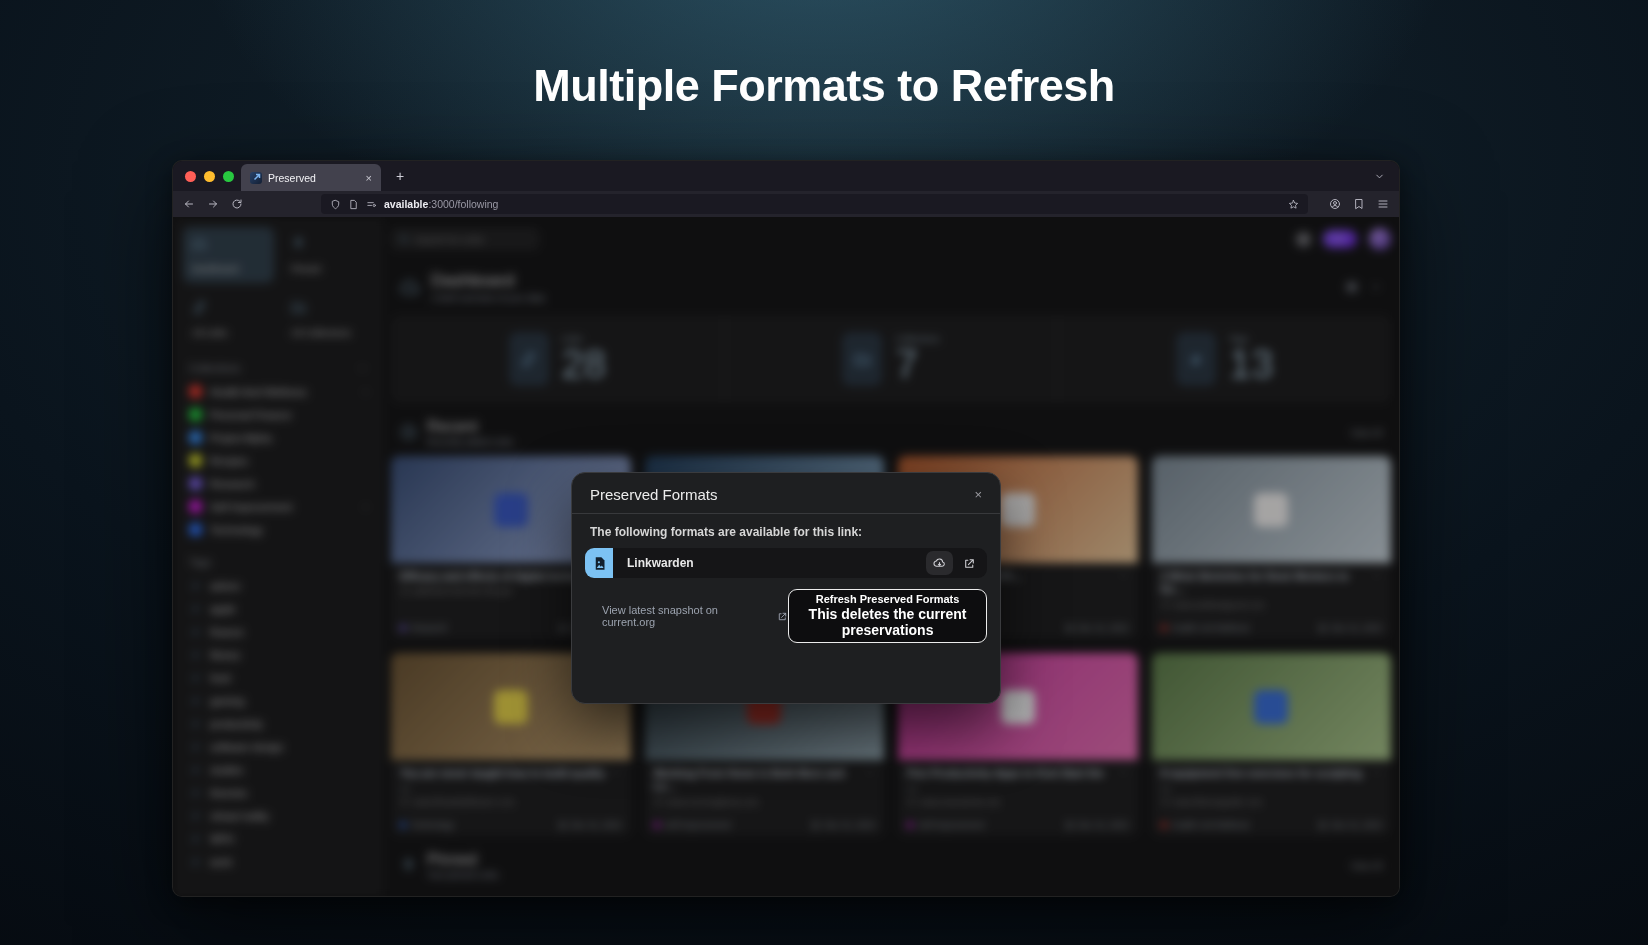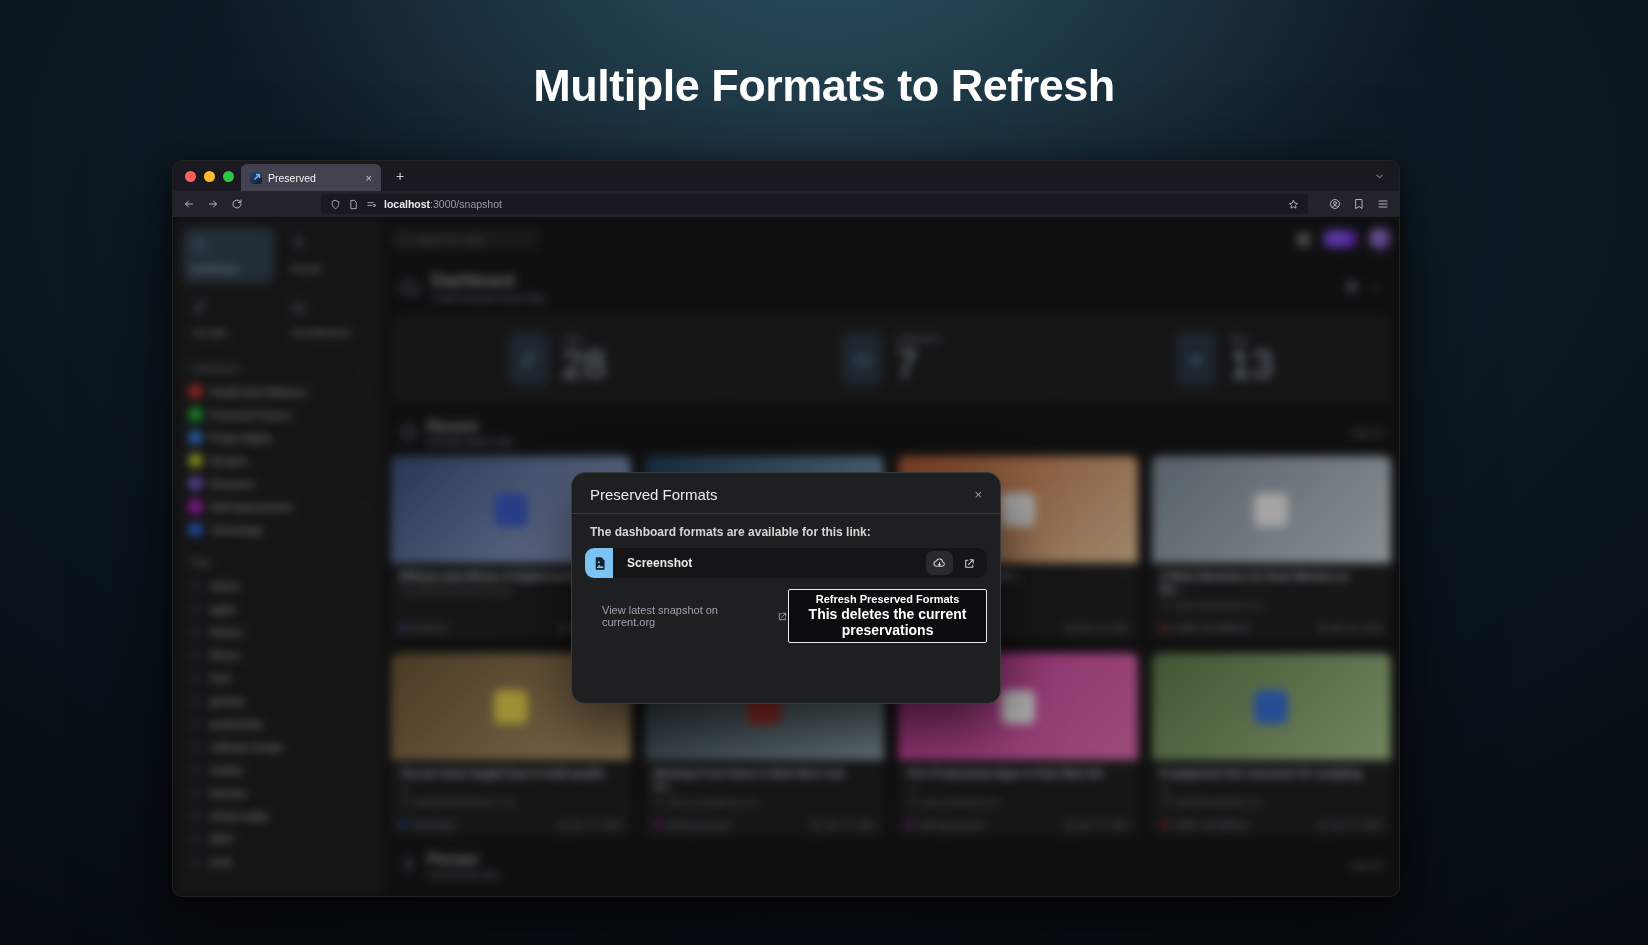--- a/index.html
+++ b/index.html
@@ -124,21 +124,21 @@
   .format-icon { width:28px; height:100%; background:#7cc2f3; color:#12202e; display:flex; align-items:center;
     justify-content:center; font-size:15px; flex:none; }
   .format-label { margin-left:14px; font-size:12px; font-weight:600; color:#e8e8e8; }
   .format-actions { margin-left:auto; margin-right:5px; display:flex; align-items:center; gap:3px; }
   .action-btn { width:27px; height:24px; border-radius:7px; background:#2a2a2d; color:#cfcfd4; display:flex;
     align-items:center; justify-content:center; font-size:13px; }
   .action-open { width:26px; height:24px; color:#cfcfd4; display:flex; align-items:center; justify-content:center; font-size:13px; }
   .modal-foot { margin-top:11px; display:flex; align-items:center; justify-content:space-between; }
   .archive-link { margin-left:17px; display:flex; align-items:center; gap:6px; font-size:11px; color:#9ca3af; }
   .archive-link .ic { font-size:11px; }
-  .refresh-btn { width:202px; min-height:30px; background:#0d0d0f; border:1px solid #ececec; border-radius:2px;
+  .refresh-btn { width:202px; min-height:30px; background:#0d0d0f; border:1px solid #ececec; border-radius:9px;
     padding:3px 6px; text-align:center; color:#ffffff; }
   .refresh-title { font-size:11px; font-weight:700; line-height:1.15; }
   .refresh-sub { font-size:14px; font-weight:700; line-height:1.2; }
 </style>
 </head>
 <body>
 
 <div class="headline">Multiple Formats to Refresh</div>
 
 <div class="window">
@@ -192,21 +192,21 @@
           <svg viewBox="0 0 24 24">
             <path d="M7 3h7l4 4v14H7z"></path>
           </svg>
         </span>
       <span class="ic">
           <svg viewBox="0 0 24 24">
             <path d="M4 8h12M4 14h8"></path>
             <circle cx="18" cy="14" r="2.5"></circle>
           </svg>
         </span>
-      <span><span class="url-host">localhost</span><span>:3000/snapshot</span></span>
+      <span><span class="url-host">available</span><span>:3000/following</span></span>
       <span class="url-star ic">
           <svg viewBox="0 0 24 24">
             <path d="M12 3l2.7 5.8 6.3.8-4.6 4.3 1.2 6.1L12 17l-5.6 3 1.2-6.1L3 9.6l6.3-.8z"></path>
           </svg>
         </span>
     </div>
     <div class="toolbar-right">
       <span class="ic">
           <svg viewBox="0 0 24 24">
             <circle cx="12" cy="12" r="9"></circle>
@@ -716,33 +716,33 @@
     </div>
 
     <div class="dim"></div>
 
     <div class="modal">
       <div class="modal-head">
         <span class="modal-title">Preserved Formats</span>
         <span class="modal-close">×</span>
       </div>
       <div class="modal-divider"></div>
-      <div class="modal-desc">The dashboard formats are available for this link:</div>
+      <div class="modal-desc">The following formats are available for this link:</div>
       <div id="formats-list">
           <div class="format-row">
      <span class="format-icon">
               <span class="ic" style="font-size:15px">
                 <svg viewBox="0 0 24 24">
                   <path fill="currentColor" stroke="none" d="M6 2h9l5 5v15H6z"></path>
                   <circle fill="#7cc2f3" stroke="none" cx="11" cy="10" r="1.7"></circle>
                   <path fill="#7cc2f3" stroke="none" d="M7.5 19l4-5 2.5 3 1.8-2 2.7 4z"></path>
                 </svg>
               </span>
             </span>
-     <span class="format-label">Screenshot</span>
+     <span class="format-label">Linkwarden</span>
      <span class="format-actions">
        <span class="action-btn">
                 <span class="ic " style="font-size:13px">
                   <svg viewBox="0 0 24 24">
                     <path d="M7 17h10a4 4 0 0 0 .8-7.9A6 6 0 0 0 6.2 7.5 4.5 4.5 0 0 0 7 17z"></path>
                     <path d="M12 10v5M10 13.5l2 2 2-2"></path>
                   </svg>
                 </span>
               </span>
        <span class="action-open">

